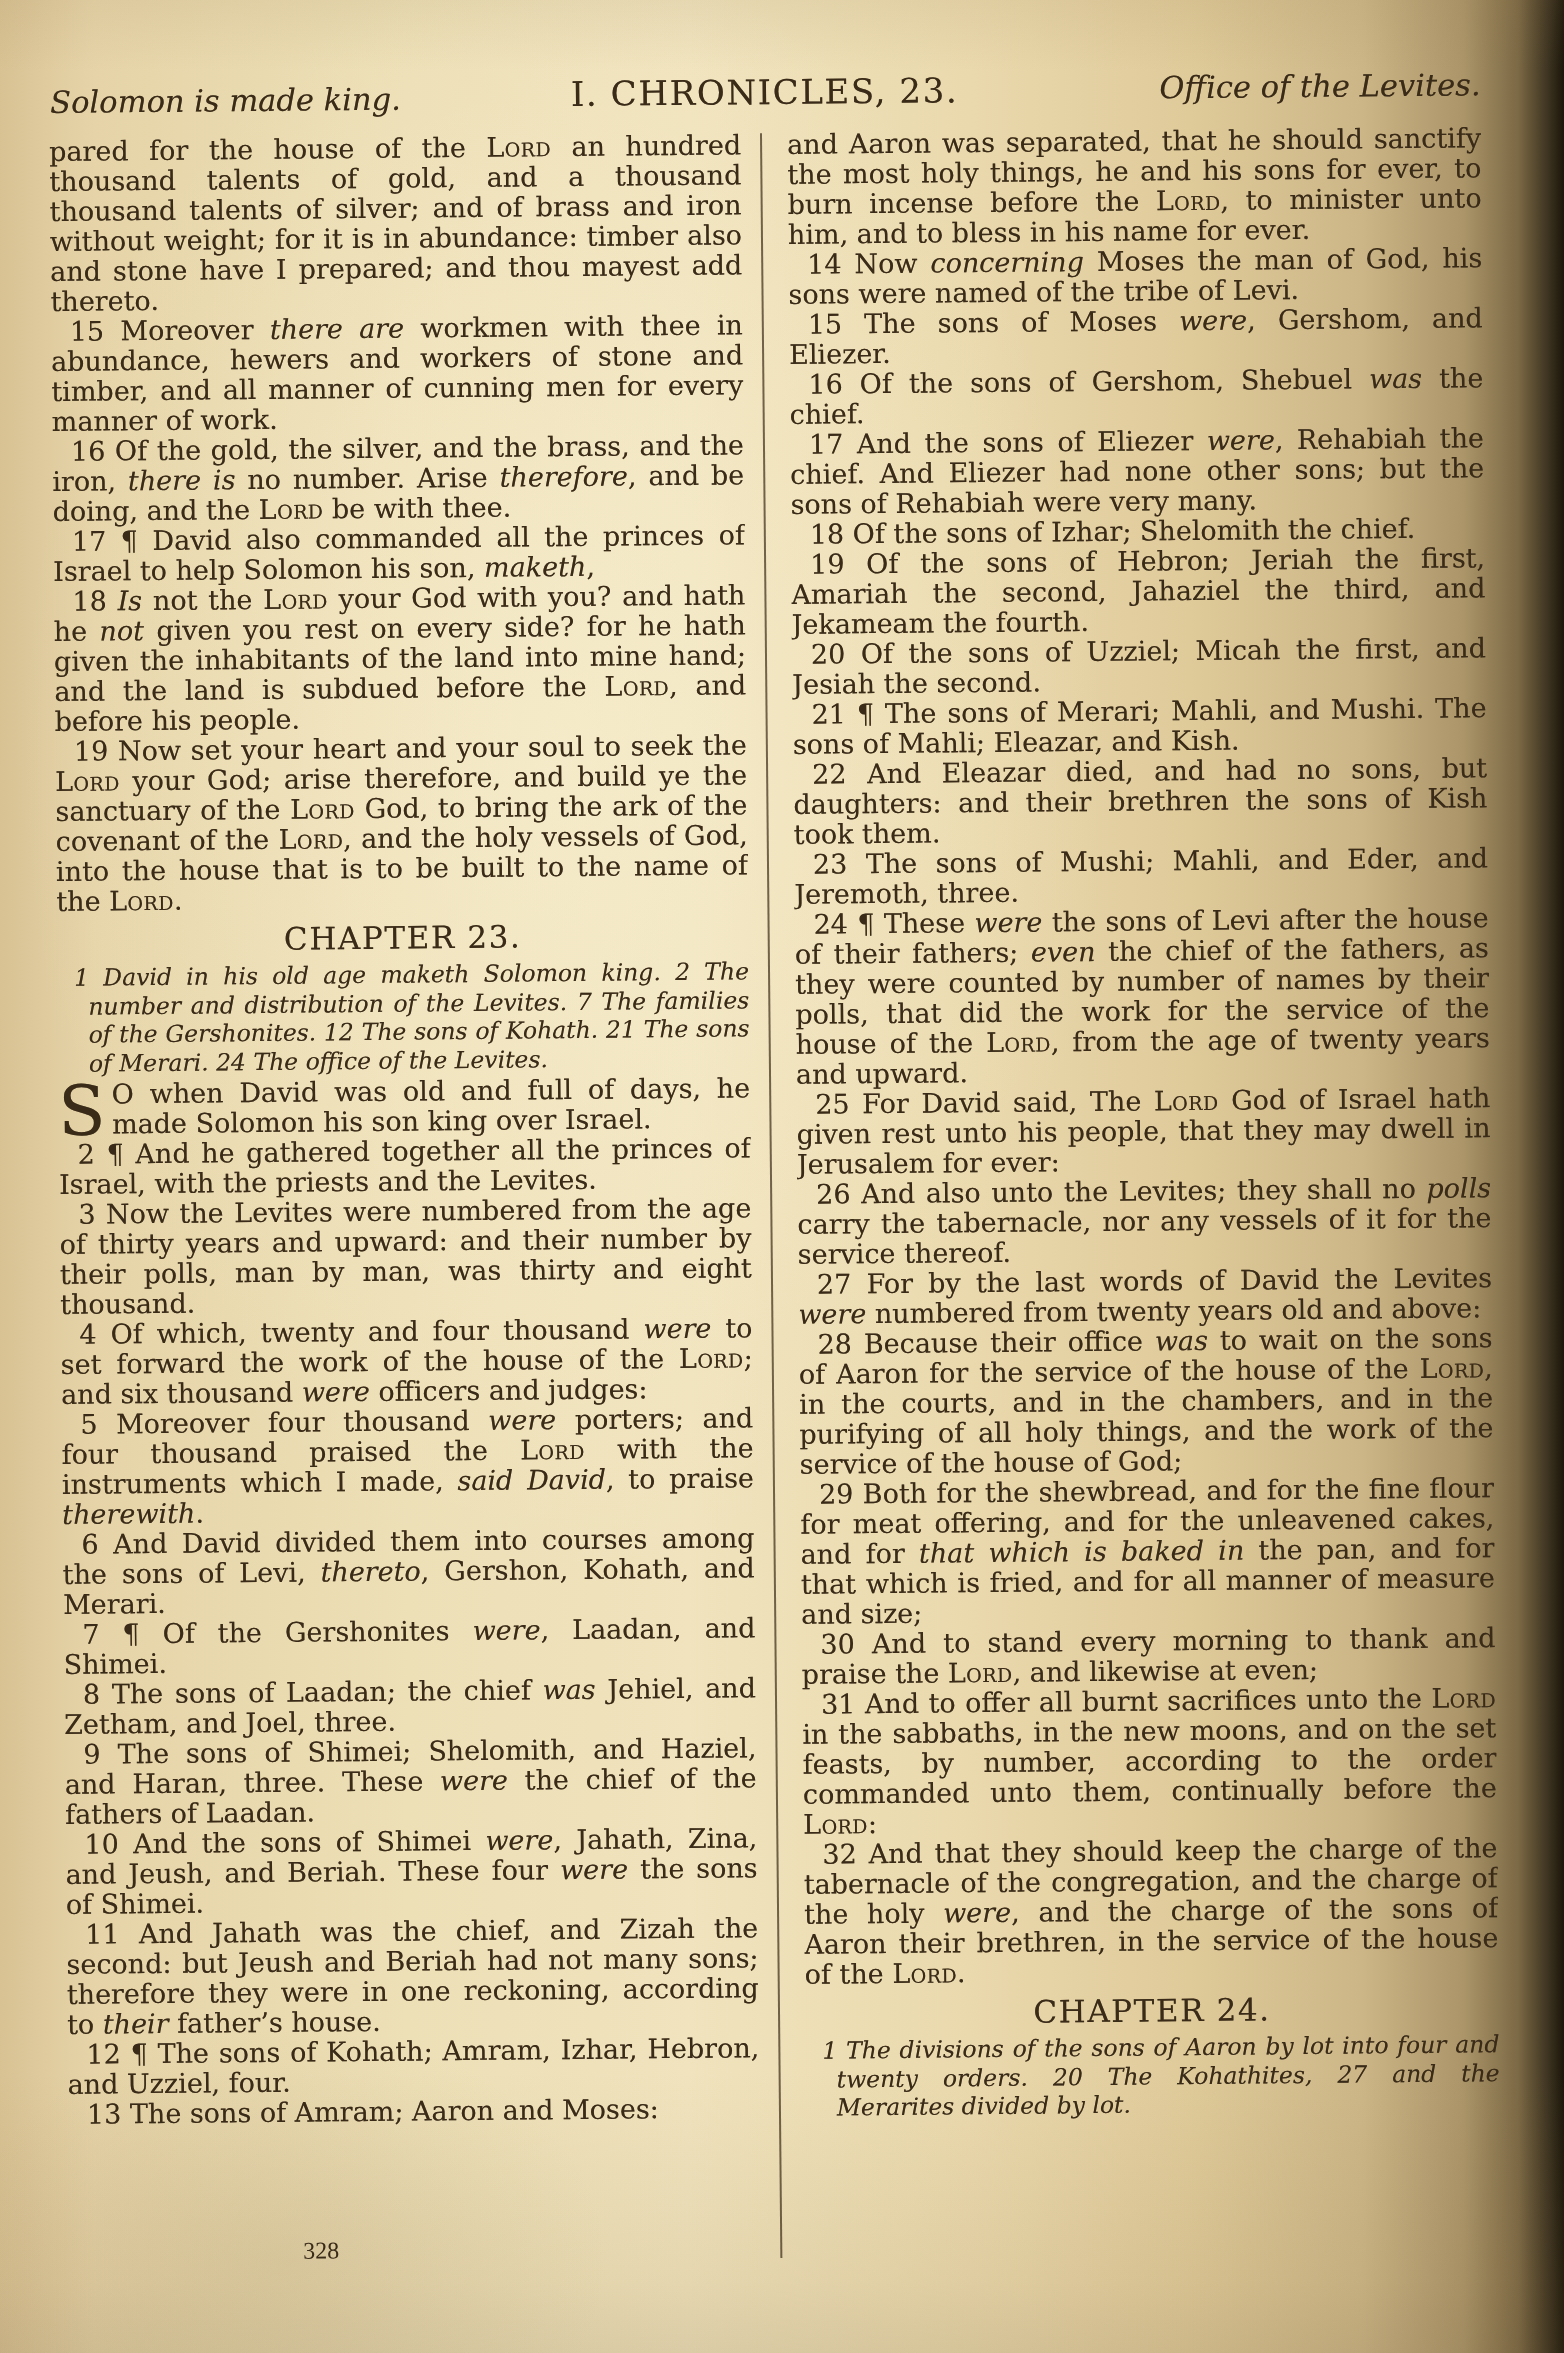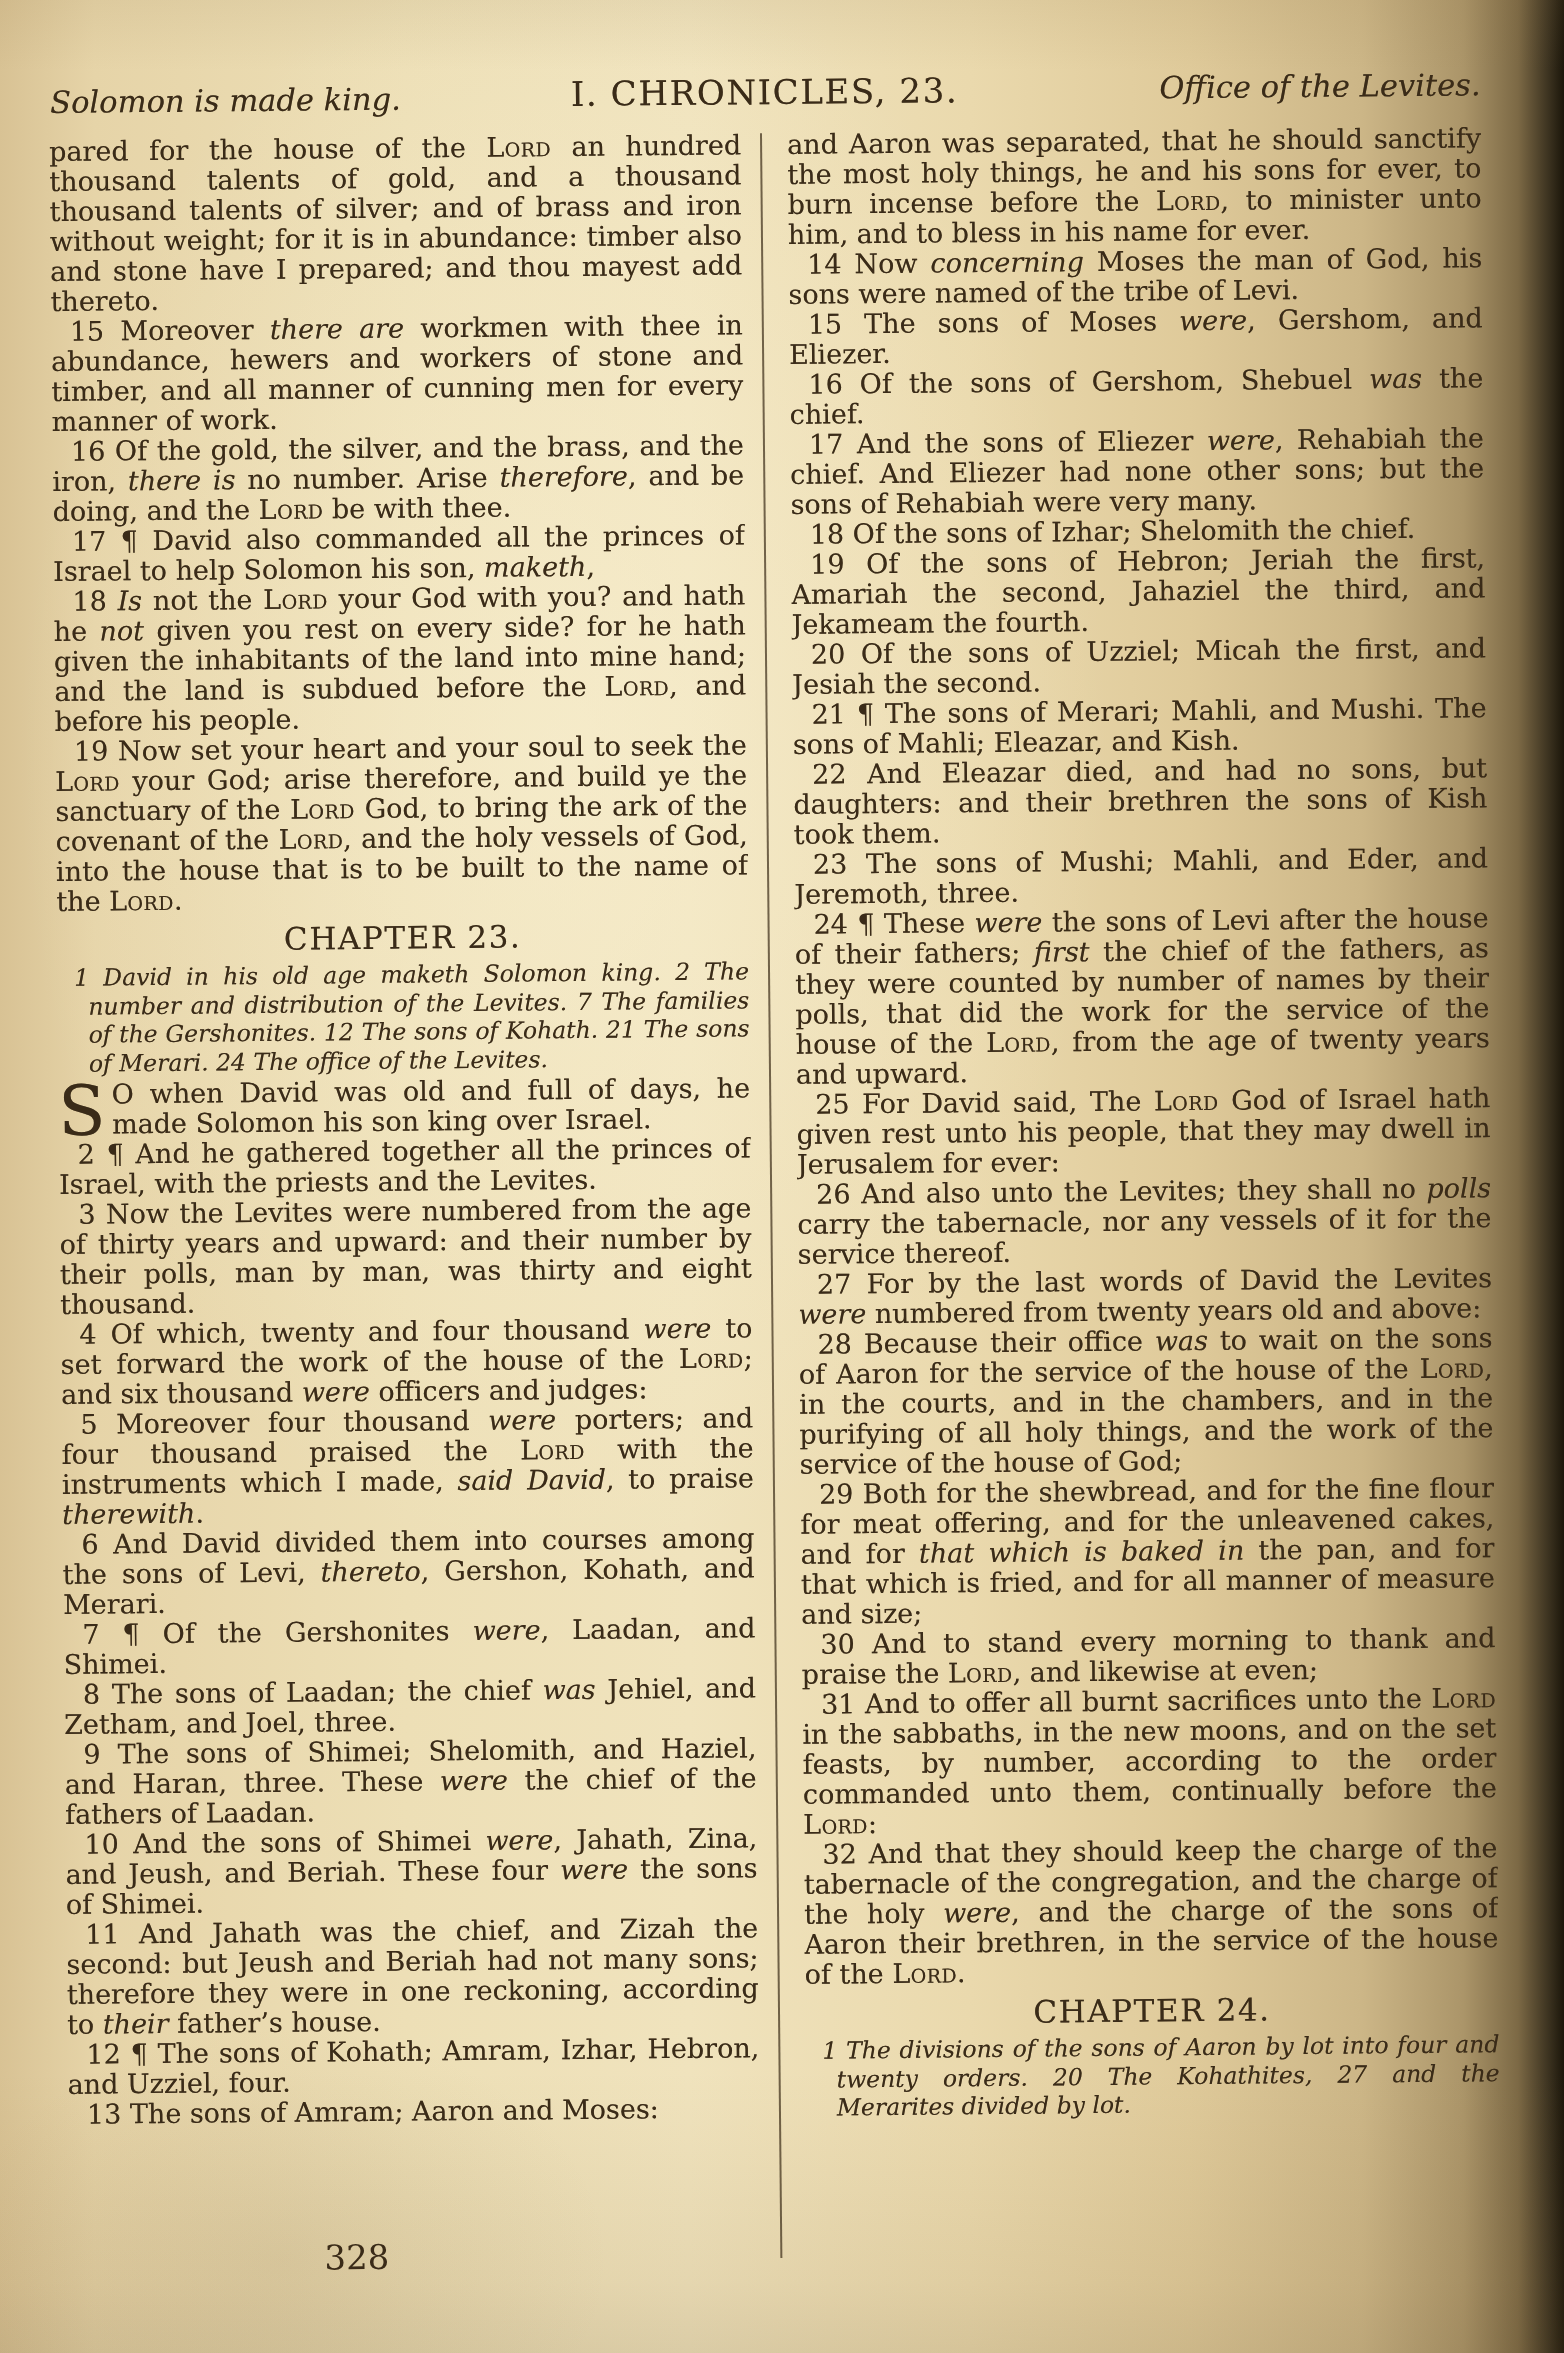--- a/index.html
+++ b/index.html
@@ -42,21 +42,21 @@
   .verse.noindent { text-indent:0; }
   .chapter { margin:9.4px 0 7.8px 0; font-size:31px; font-weight:normal;
              letter-spacing:1.6px; text-align:center; text-indent:0; }
   .summary { margin:0 0 1.6px 31px; text-indent:-14px;
              font-style:italic; font-size:23.5px; line-height:28.6px; }
   .summary i { font-style:italic; }
   .sc { font-variant:small-caps; letter-spacing:0.4px; }
   .dropcap { float:left; font-size:69px; line-height:55px; padding:3.9px 6.3px 0 0; }
 
   .pagenum { position:absolute; left:293px; top:2233px; width:86px;
-             text-align:right; font-size:34px; }
+             text-align:left; font-size:24px;font-family:Liberation Serif, serif; }
 </style>
 </head>
 <body>
 
 <div class="paper"></div>
 
 <div class="sheet">
   <div class="runhead">
     <span class="rh-left">Solomon is made king.</span>
     <span class="rh-center">I. CHRONICLES, 23.</span>
@@ -93,21 +93,21 @@
       <p class="verse">14 Now <i>concerning</i> Moses the man of God, his sons were named of the tribe of Levi.</p>
       <p class="verse">15 The sons of Moses <i>were</i>, Gershom, and Eliezer.</p>
       <p class="verse">16 Of the sons of Gershom, Shebuel <i>was</i> the chief.</p>
       <p class="verse">17 And the sons of Eliezer <i>were</i>, Rehabiah the chief. And Eliezer had none other sons; but the sons of Rehabiah were very many.</p>
       <p class="verse">18 Of the sons of Izhar; Shelomith the chief.</p>
       <p class="verse">19 Of the sons of Hebron; Jeriah the first, Amariah the second, Jahaziel the third, and Jekameam the fourth.</p>
       <p class="verse">20 Of the sons of Uzziel; Micah the first, and Jesiah the second.</p>
       <p class="verse">21 ¶ The sons of Merari; Mahli, and Mushi. The sons of Mahli; Eleazar, and Kish.</p>
       <p class="verse">22 And Eleazar died, and had no sons, but daughters: and their brethren the sons of Kish took them.</p>
       <p class="verse">23 The sons of Mushi; Mahli, and Eder, and Jeremoth, three.</p>
-      <p class="verse">24 ¶ These <i>were</i> the sons of Levi after the house of their fathers; <i>first</i> the chief of the fathers, as they were counted by number of names by their polls, that did the work for the service of the house of the <span class="sc">Lord</span>, from the age of twenty years and upward.</p>
+      <p class="verse">24 ¶ These <i>were</i> the sons of Levi after the house of their fathers; <i>even</i> the chief of the fathers, as they were counted by number of names by their polls, that did the work for the service of the house of the <span class="sc">Lord</span>, from the age of twenty years and upward.</p>
       <p class="verse">25 For David said, The <span class="sc">Lord</span> God of Israel hath given rest unto his people, that they may dwell in Jerusalem for ever:</p>
       <p class="verse">26 And also unto the Levites; they shall no <i>polls</i> carry the tabernacle, nor any vessels of it for the service thereof.</p>
       <p class="verse">27 For by the last words of David the Levites <i>were</i> numbered from twenty years old and above:</p>
       <p class="verse">28 Because their office <i>was</i> to wait on the sons of Aaron for the service of the house of the <span class="sc">Lord</span>, in the courts, and in the chambers, and in the purifying of all holy things, and the work of the service of the house of God;</p>
       <p class="verse">29 Both for the shewbread, and for the fine flour for meat offering, and for the unleavened cakes, and for <i>that which is baked in</i> the pan, and for that which is fried, and for all manner of measure and size;</p>
       <p class="verse">30 And to stand every morning to thank and praise the <span class="sc">Lord</span>, and likewise at even;</p>
       <p class="verse">31 And to offer all burnt sacrifices unto the <span class="sc">Lord</span> in the sabbaths, in the new moons, and on the set feasts, by number, according to the order commanded unto them, continually before the <span class="sc">Lord</span>:</p>
       <p class="verse">32 And that they should keep the charge of the tabernacle of the congregation, and the charge of the holy <i>were</i>, and the charge of the sons of Aaron their brethren, in the service of the house of the <span class="sc">Lord</span>.</p>
       <h2 class="chapter">CHAPTER 24.</h2>
       <p class="summary">1 <i>The divisions of the sons of Aaron by lot into four and twenty orders.</i> 20 <i>The Kohathites,</i> 27 <i>and the Merarites divided by lot.</i></p>

